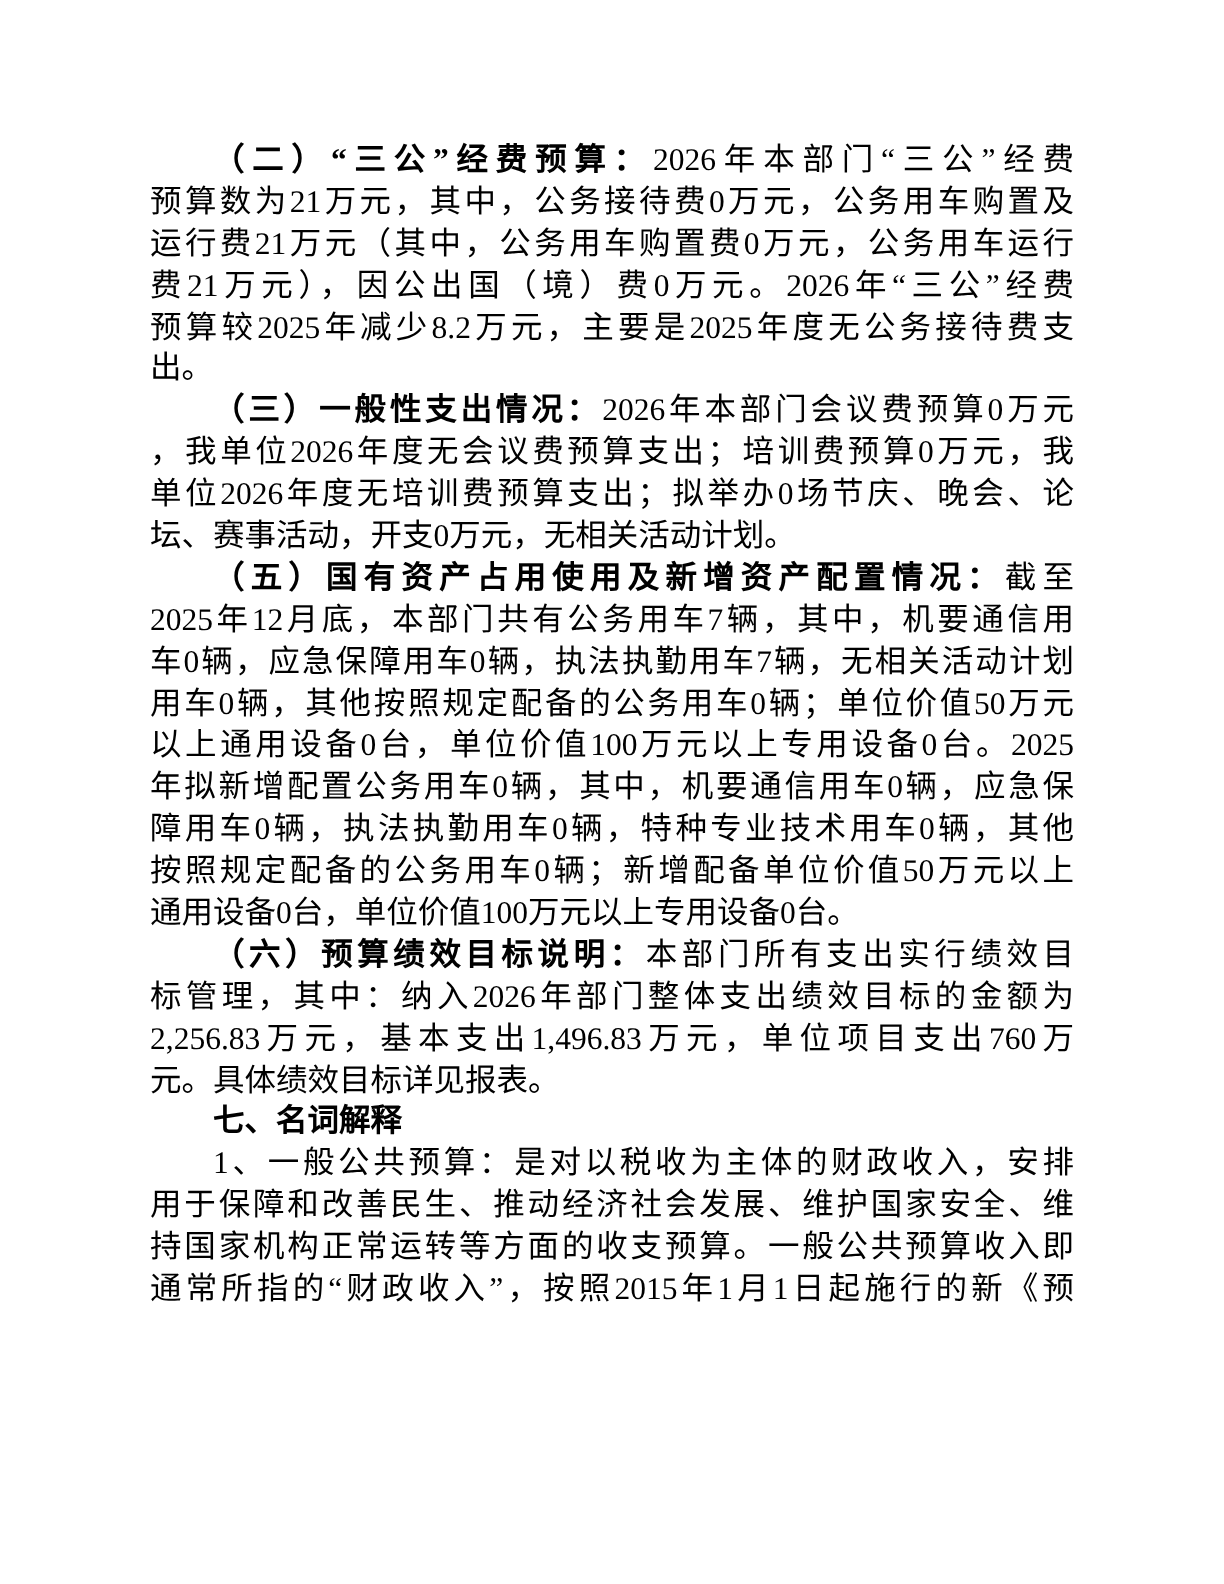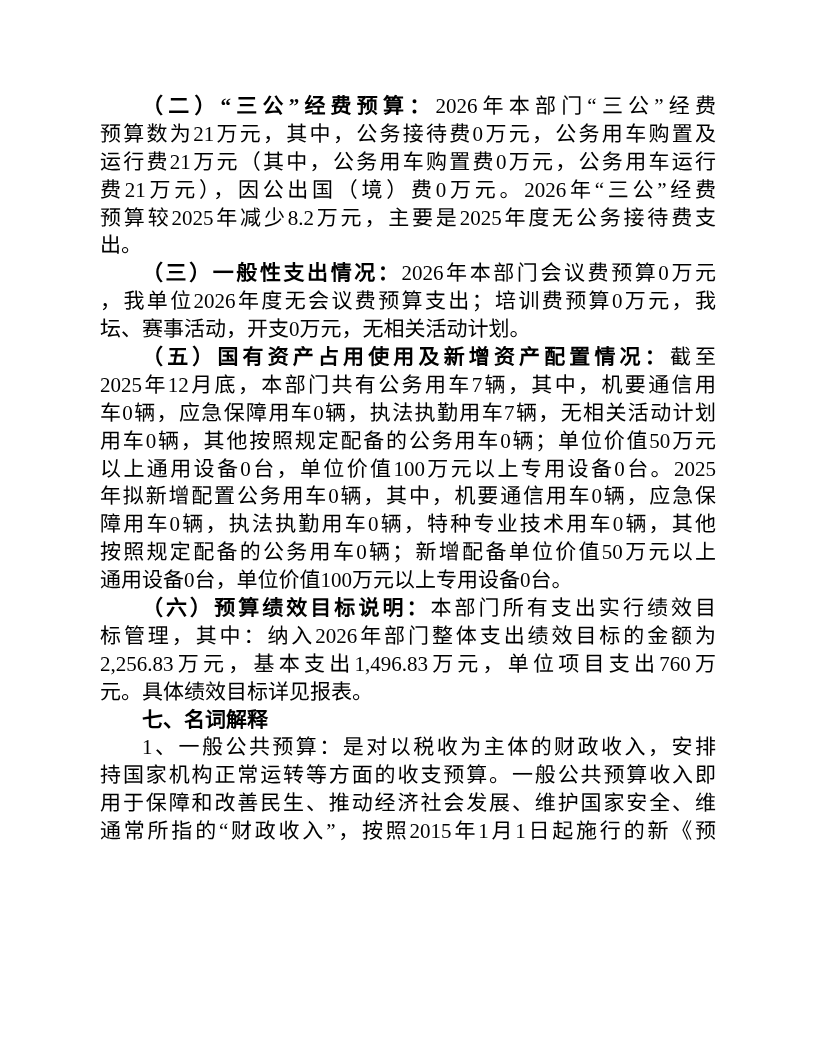--- a/index.html
+++ b/index.html
@@ -52,20 +52,21 @@
         <div class="line indent"><span class="bold-run">（二）“三公”经费预算：</span><span class="text-run">2026年本部门“三公”经费</span></div>
         <div class="line"><span class="text-run">预算数为21万元，其中，公务接待费0万元，公务用车购置及</span></div>
         <div class="line"><span class="text-run">运行费21万元（其中，公务用车购置费0万元，公务用车运行</span></div>
         <div class="line"><span class="text-run">费21万元），因公出国（境）费0万元。2026年“三公”经费</span></div>
         <div class="line"><span class="text-run">预算较2025年减少8.2万元，主要是2025年度无公务接待费支</span></div>
         <div class="line last"><span class="text-run">出。</span></div>
       </div>
       <div class="para">
         <div class="line indent"><span class="bold-run">（三）一般性支出情况：</span><span class="text-run">2026年本部门会议费预算0万元</span></div>
         <div class="line"><span class="text-run">，我单位2026年度无会议费预算支出；培训费预算0万元，我</span></div>
+        <div class="line"><span class="text-run">单位2026年度无培训费预算支出；拟举办0场节庆、晚会、论</span></div>
         <div class="line last"><span class="text-run">坛、赛事活动，开支0万元，无相关活动计划。</span></div>
       </div>
       <div class="para">
         <div class="line indent"><span class="bold-run">（五）国有资产占用使用及新增资产配置情况：</span><span class="text-run">截至</span></div>
         <div class="line"><span class="text-run">2025年12月底，本部门共有公务用车7辆，其中，机要通信用</span></div>
         <div class="line"><span class="text-run">车0辆，应急保障用车0辆，执法执勤用车7辆，无相关活动计划</span></div>
         <div class="line"><span class="text-run">用车0辆，其他按照规定配备的公务用车0辆；单位价值50万元</span></div>
         <div class="line"><span class="text-run">以上通用设备0台，单位价值100万元以上专用设备0台。2025</span></div>
         <div class="line"><span class="text-run">年拟新增配置公务用车0辆，其中，机要通信用车0辆，应急保</span></div>
         <div class="line"><span class="text-run">障用车0辆，执法执勤用车0辆，特种专业技术用车0辆，其他</span></div>
@@ -76,18 +77,18 @@
         <div class="line indent"><span class="bold-run">（六）预算绩效目标说明：</span><span class="text-run">本部门所有支出实行绩效目</span></div>
         <div class="line"><span class="text-run">标管理，其中：纳入2026年部门整体支出绩效目标的金额为</span></div>
         <div class="line"><span class="text-run">2,256.83万元，基本支出1,496.83万元，单位项目支出760万</span></div>
         <div class="line last"><span class="text-run">元。具体绩效目标详见报表。</span></div>
       </div>
       <div class="para">
         <div class="line indent last"><span class="bold-run">七、名词解释</span></div>
       </div>
       <div class="para">
         <div class="line indent"><span class="text-run">1、一般公共预算：是对以税收为主体的财政收入，安排</span></div>
+        <div class="line"><span class="text-run">用于保障和改善民生、推动经济社会发展、维护国家安全、维</span></div>
         <div class="line"><span class="text-run">持国家机构正常运转等方面的收支预算。一般公共预算收入即</span></div>
-        <div class="line"><span class="text-run">用于保障和改善民生、推动经济社会发展、维护国家安全、维</span></div>
         <div class="line"><span class="text-run">通常所指的“财政收入”，按照2015年1月1日起施行的新《预</span></div>
       </div>
     </div>
 </div>
 
 </body></html>

